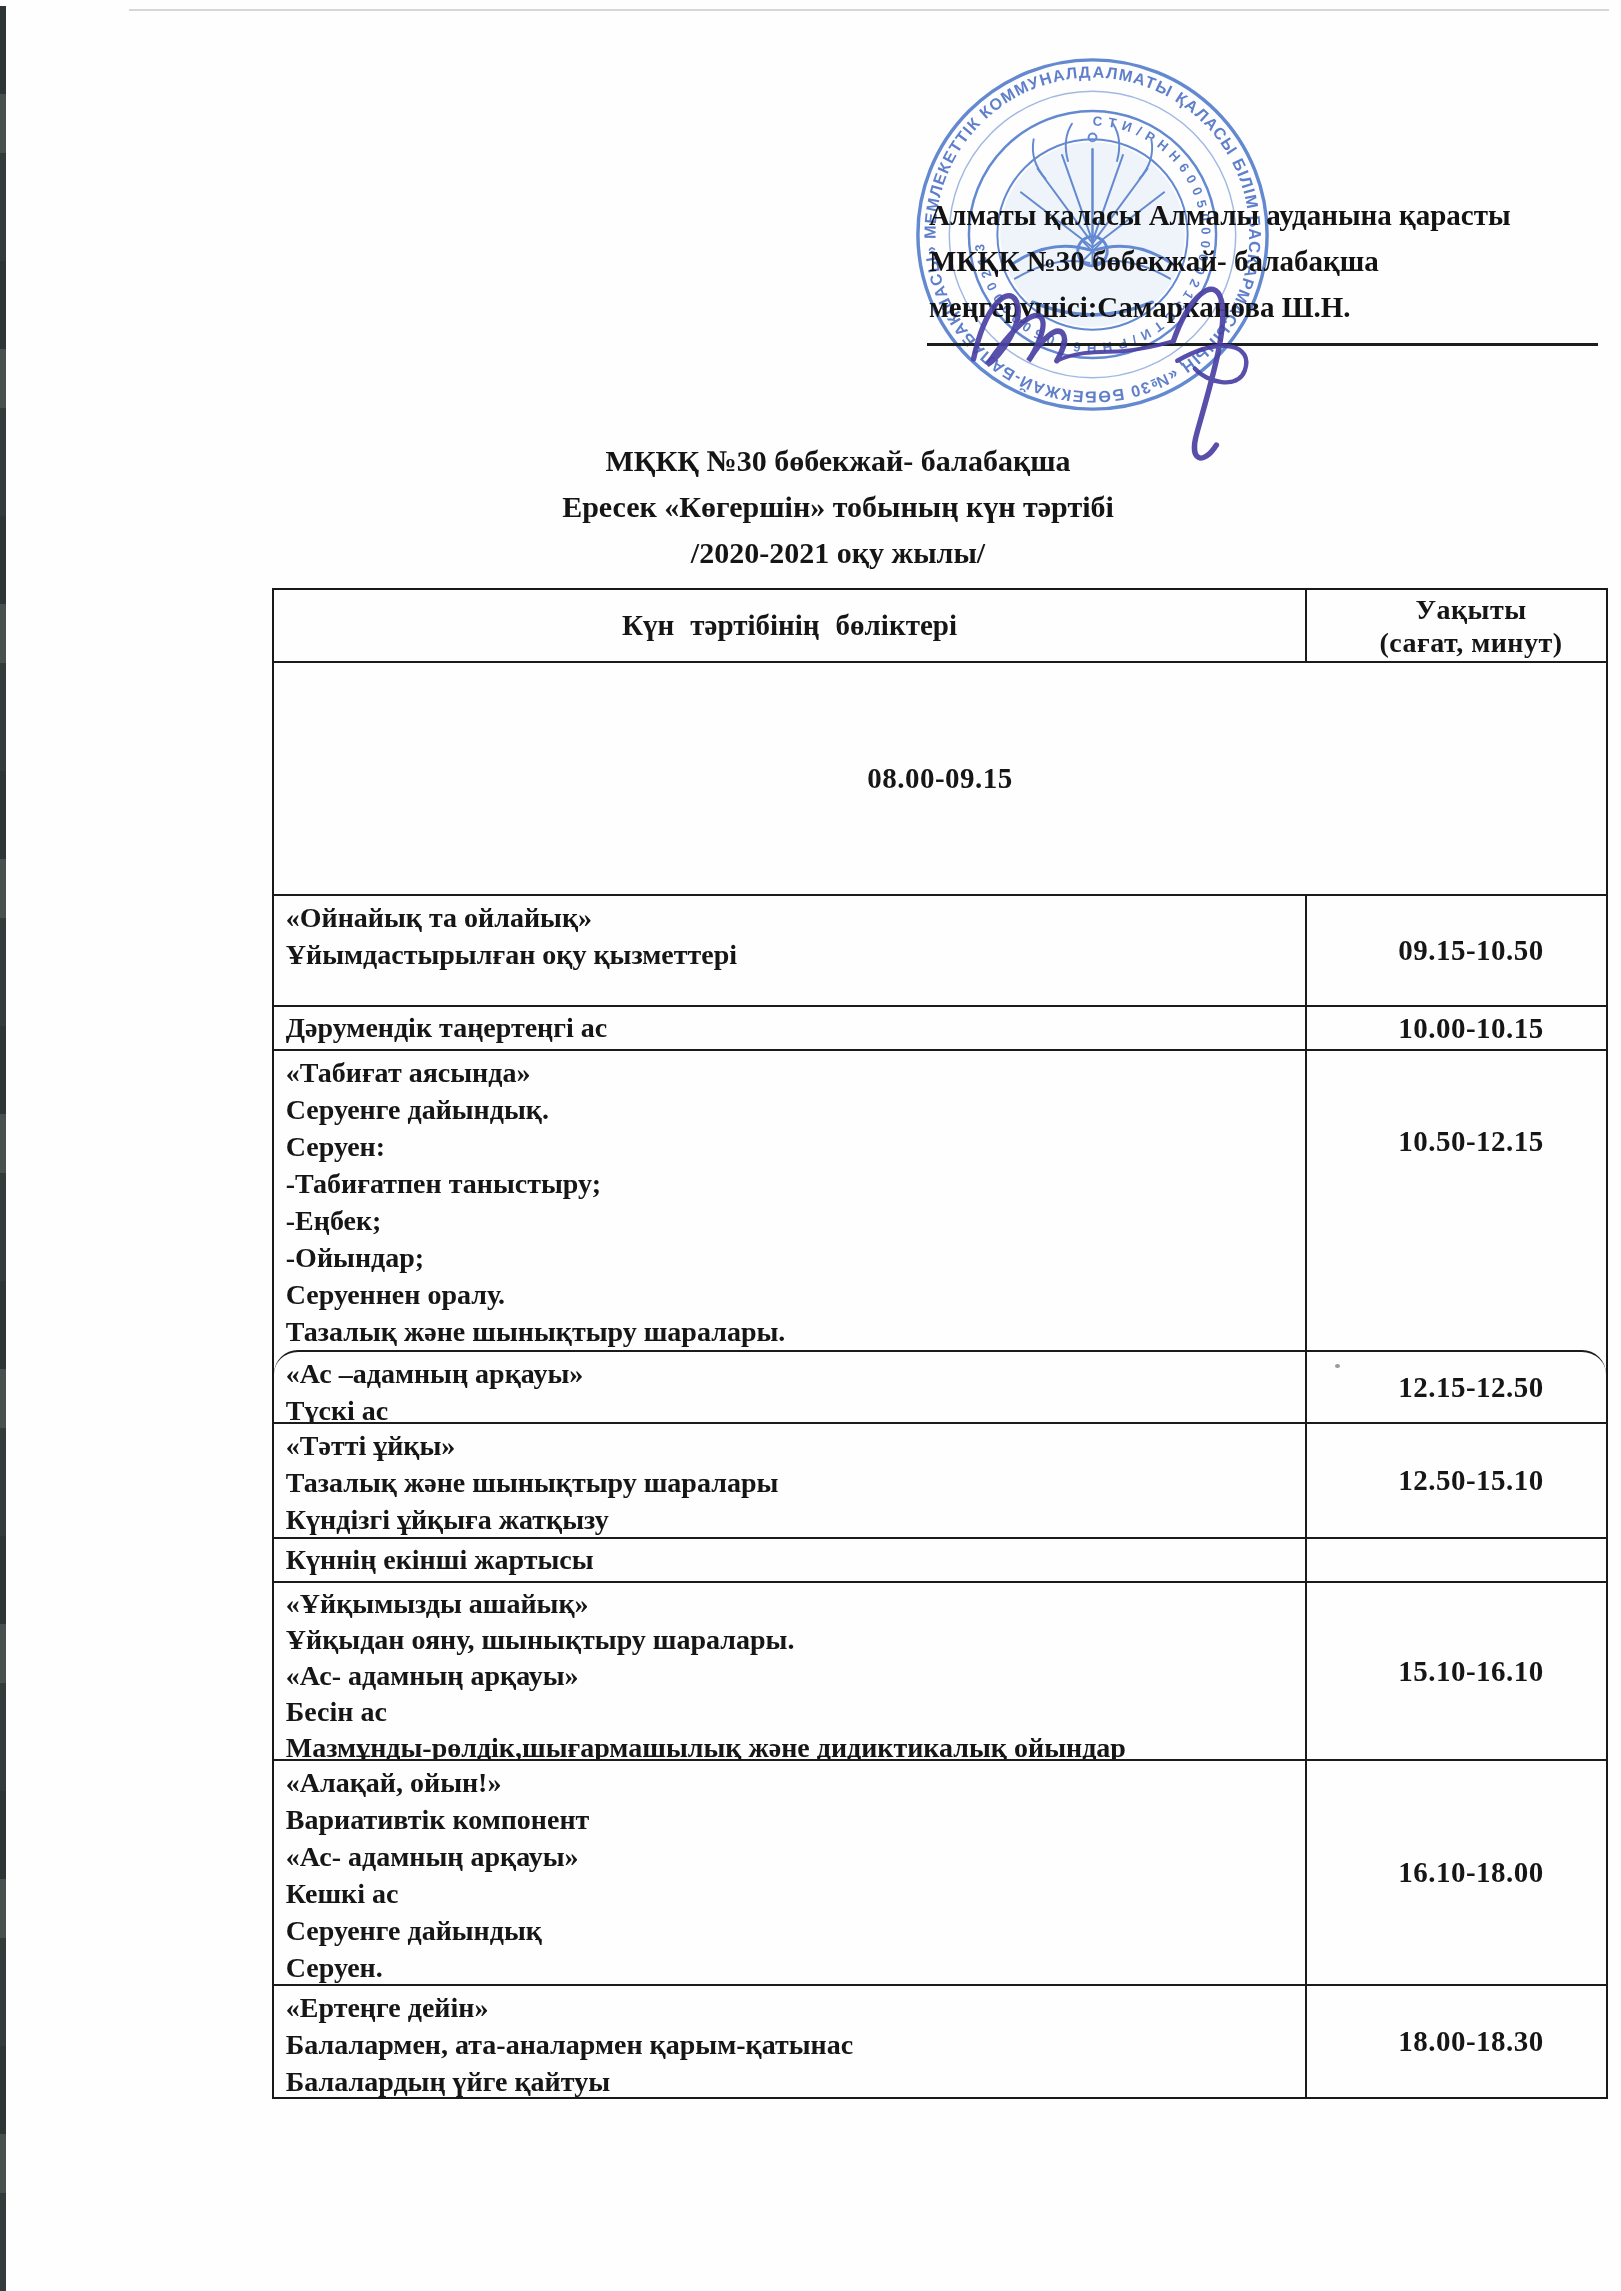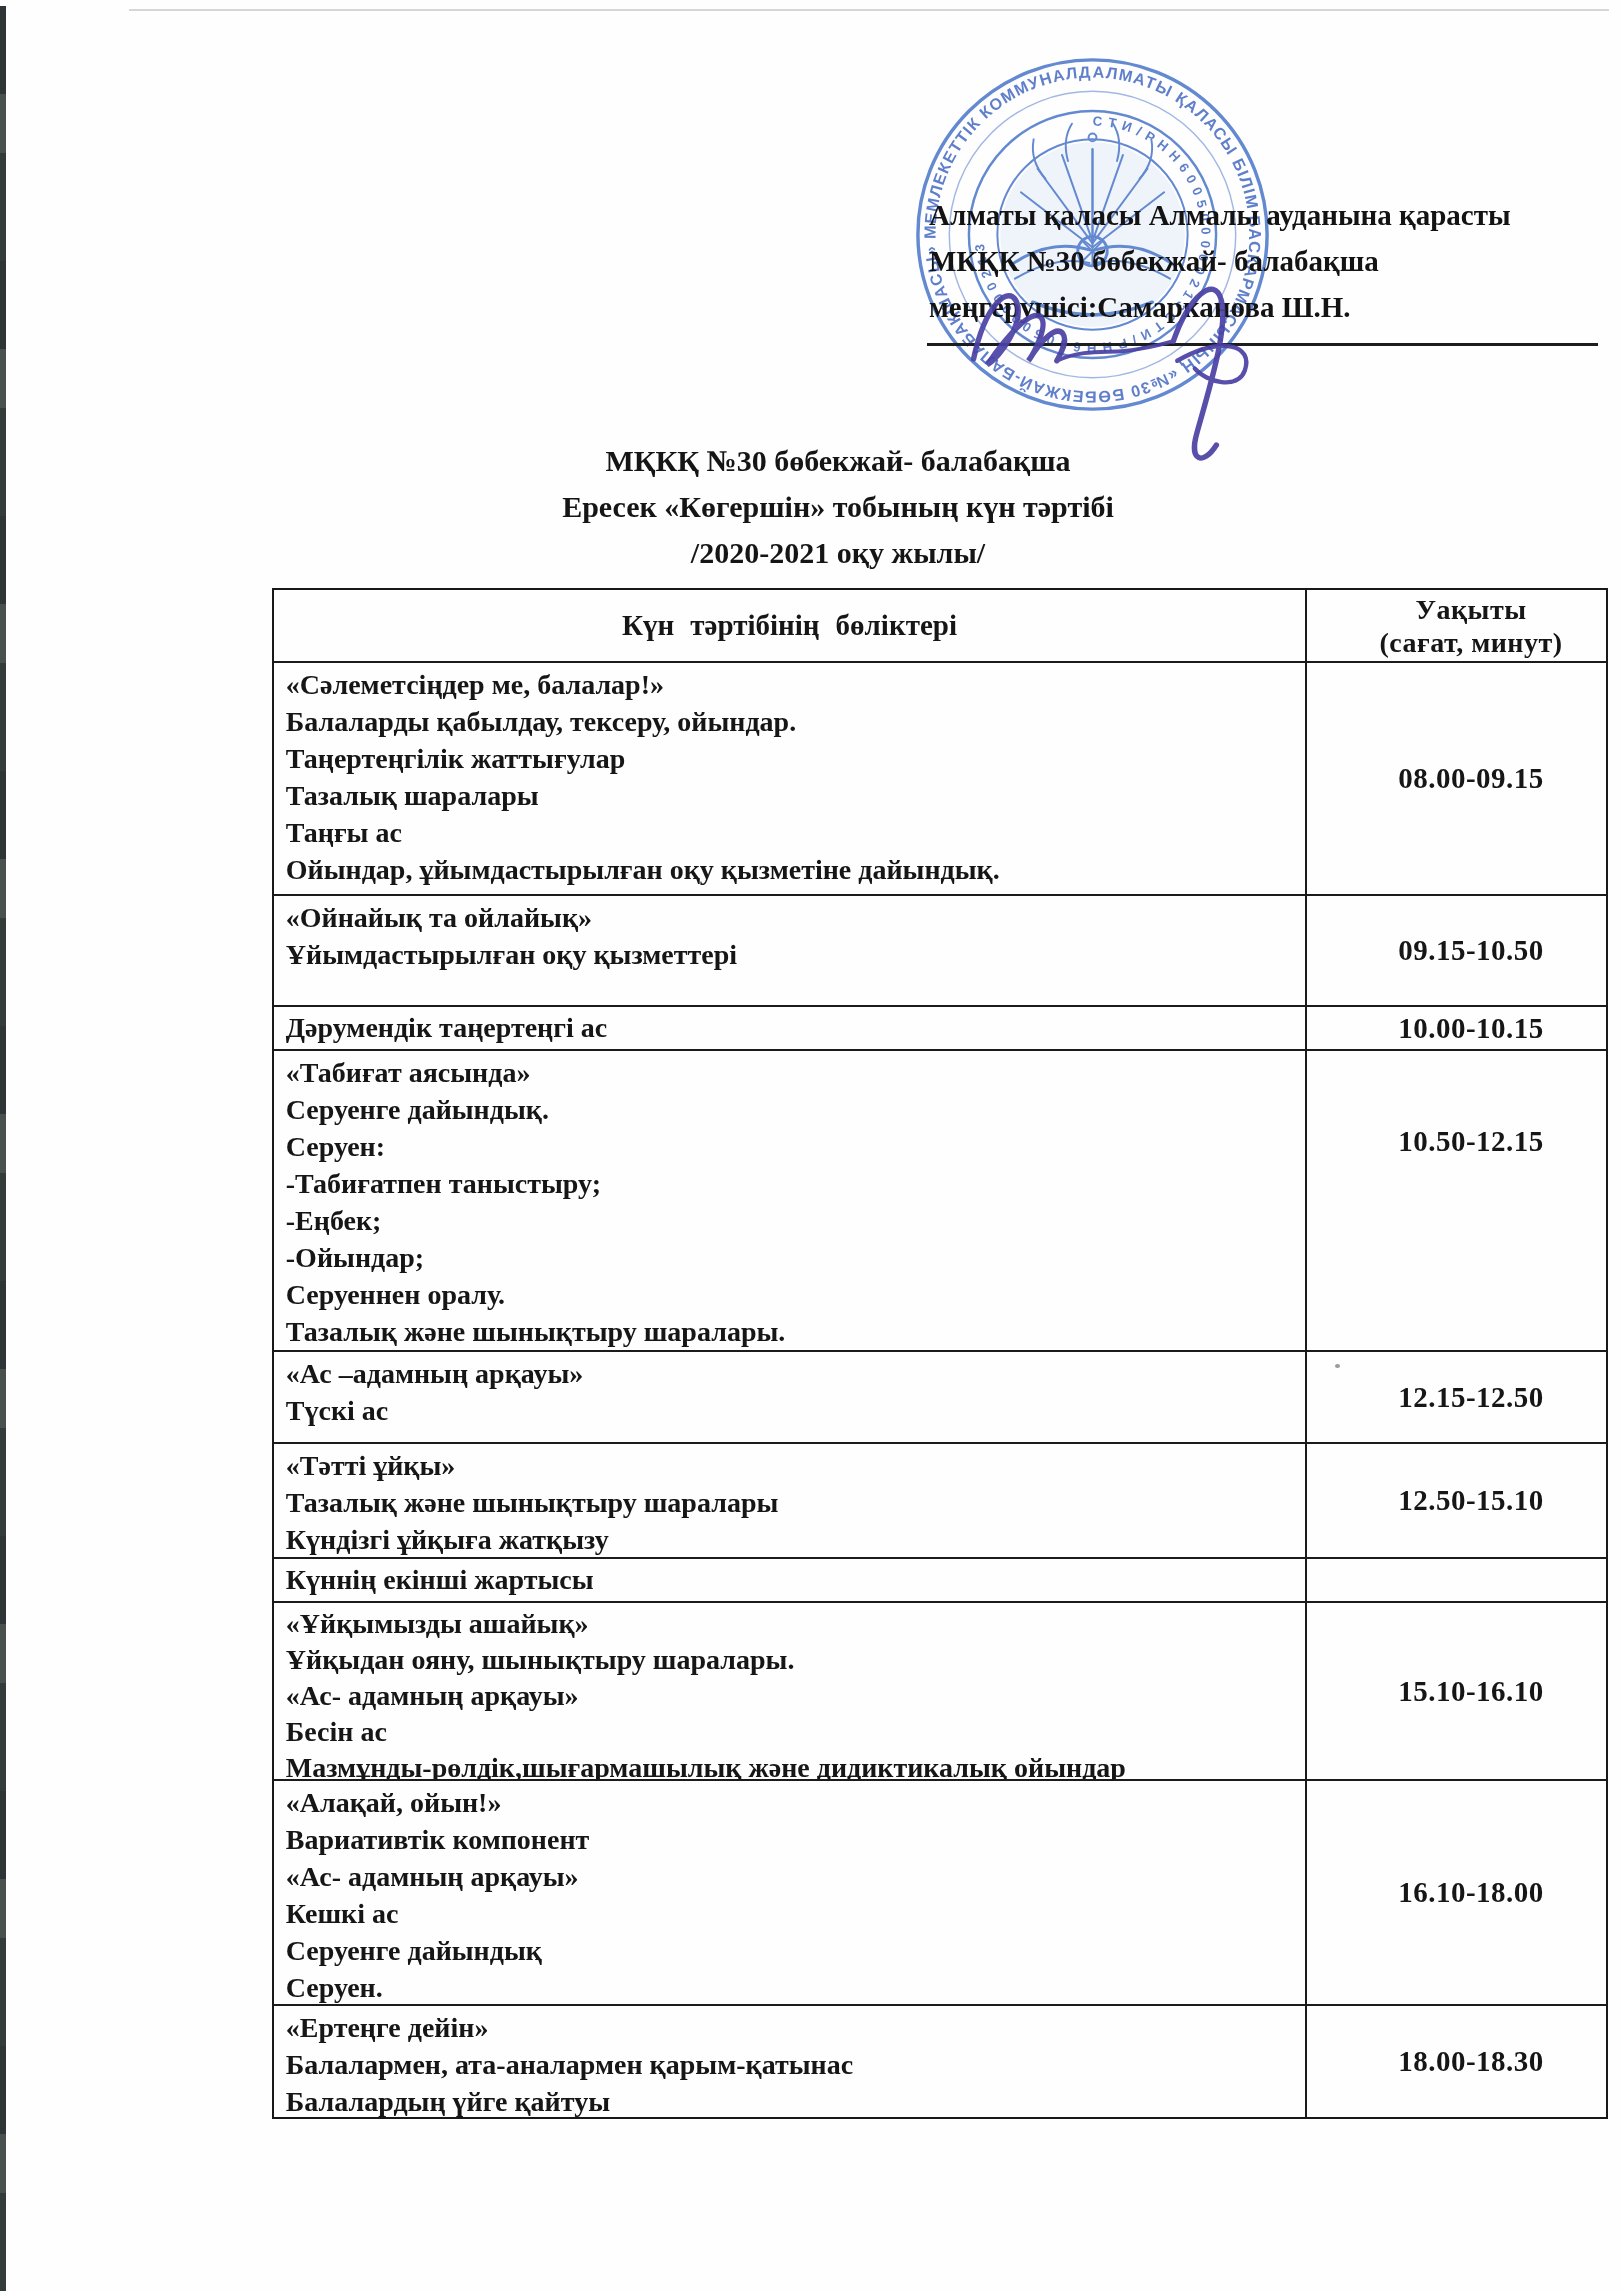--- a/index.html
+++ b/index.html
@@ -42,21 +42,21 @@
   .thead{height:71px;}
   .thead .act{display:flex;align-items:center;justify-content:center;text-align:center;
     font-size:29px;word-spacing:8.8px;padding-top:0;}
   .thead .time{flex-direction:column;line-height:33px;font-size:28px;}
   .r1{height:233px;}
   .r2{height:111px;}
   .r3{height:44px;}
   .r4{height:301px;}
   .r4 .act{line-height:37px;}
   .r4 .time{align-items:flex-start;padding-top:74px;}
-  .r5{height:92px;}
+  .r5{height:72px;border-radius:24px;}
   .r6{height:115px;}
   .r7{height:44px;}
   .r8{height:178px;}
   .r8 .act{line-height:36px;}
   .r9{height:225px;}
   .r9 .act{line-height:37px;}
   .r10{height:113px;}
   .r3 .act,.r7 .act{line-height:39px;padding-top:1px;}
 </style>
 </head>
@@ -139,26 +139,20 @@
 
 <div class="dtable">
   <div class="trow thead">
     <div class="cell act">Күн тәртібінің бөліктері</div>
     <div class="cell time">
       <span>Уақыты</span>
       <span>(сағат, минут)</span>
     </div>
   </div>
   <div class="trow r1">
-    <div class="cell act"> «Сәлеметсіңдер ме, балалар!»
-Балаларды қабылдау, тексеру, ойындар.
-Таңертеңгілік жаттығулар
-Тазалық шаралары
-Таңғы ас
-Ойындар, ұйымдастырылған оқу қызметіне дайындық.</div>
     <div class="cell time">08.00-09.15</div>
   </div>
   <div class="trow r2">
     <div class="cell act">«Ойнайық та ойлайық»
 Ұйымдастырылған оқу қызметтері</div>
     <div class="cell time">09.15-10.50</div>
   </div>
   <div class="trow r3">
     <div class="cell act">Дәрумендік таңертеңгі ас</div>
     <div class="cell time">10.00-10.15</div>

